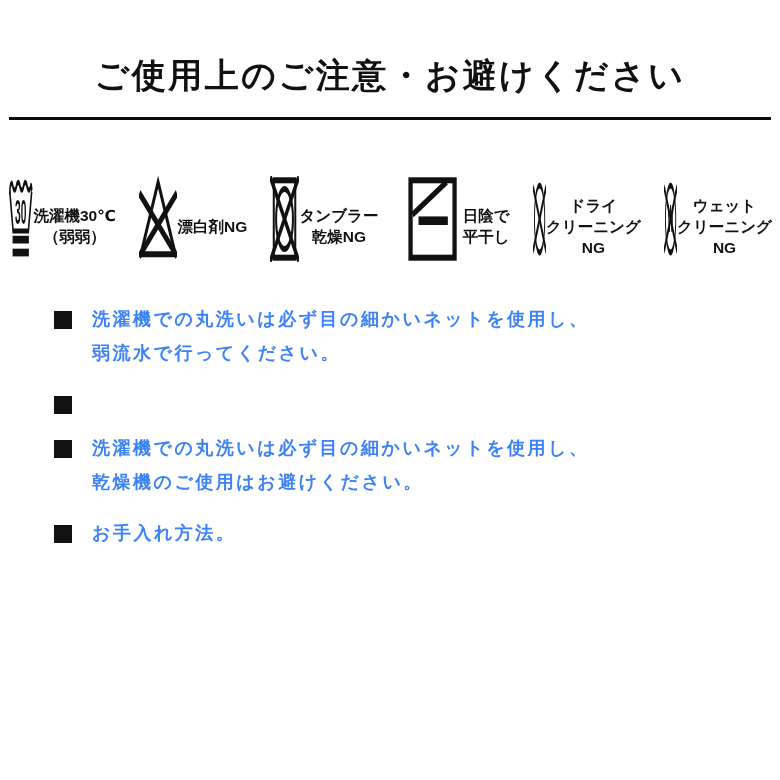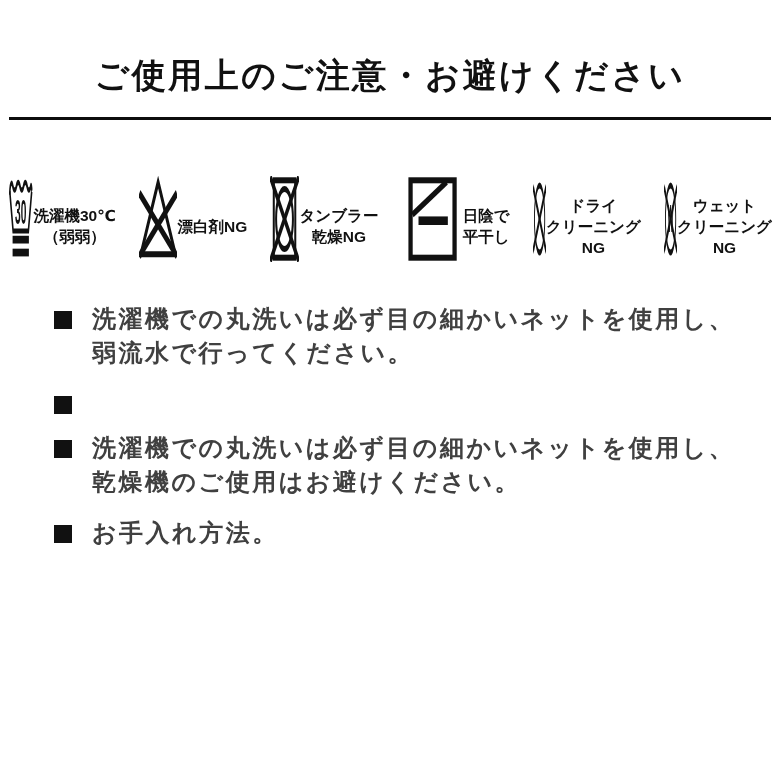--- a/index.html
+++ b/index.html
@@ -53,25 +53,25 @@
   .notes { margin: 40px 36px 0 54px; }
   .note { display: flex; margin-bottom: 17px; }
   .bullet {
     flex: 0 0 18px;
     width: 18px; height: 18px;
     background: #111111;
     margin-top: 9px;
     margin-right: 20px;
   }
   .note-text {
-    font-size: 24px;
+    font-size: 18px;
     line-height: 34px;
     font-weight: 600;
     letter-spacing: 2.5px;
-    color: #404040;
+    color: #3b82f6;
   }
 </style>
 </head>
 <body>
 
 <div class="page">
 
   <div class="title">ご使用上のご注意・お避けください</div>
   <div class="divider"></div>
 

